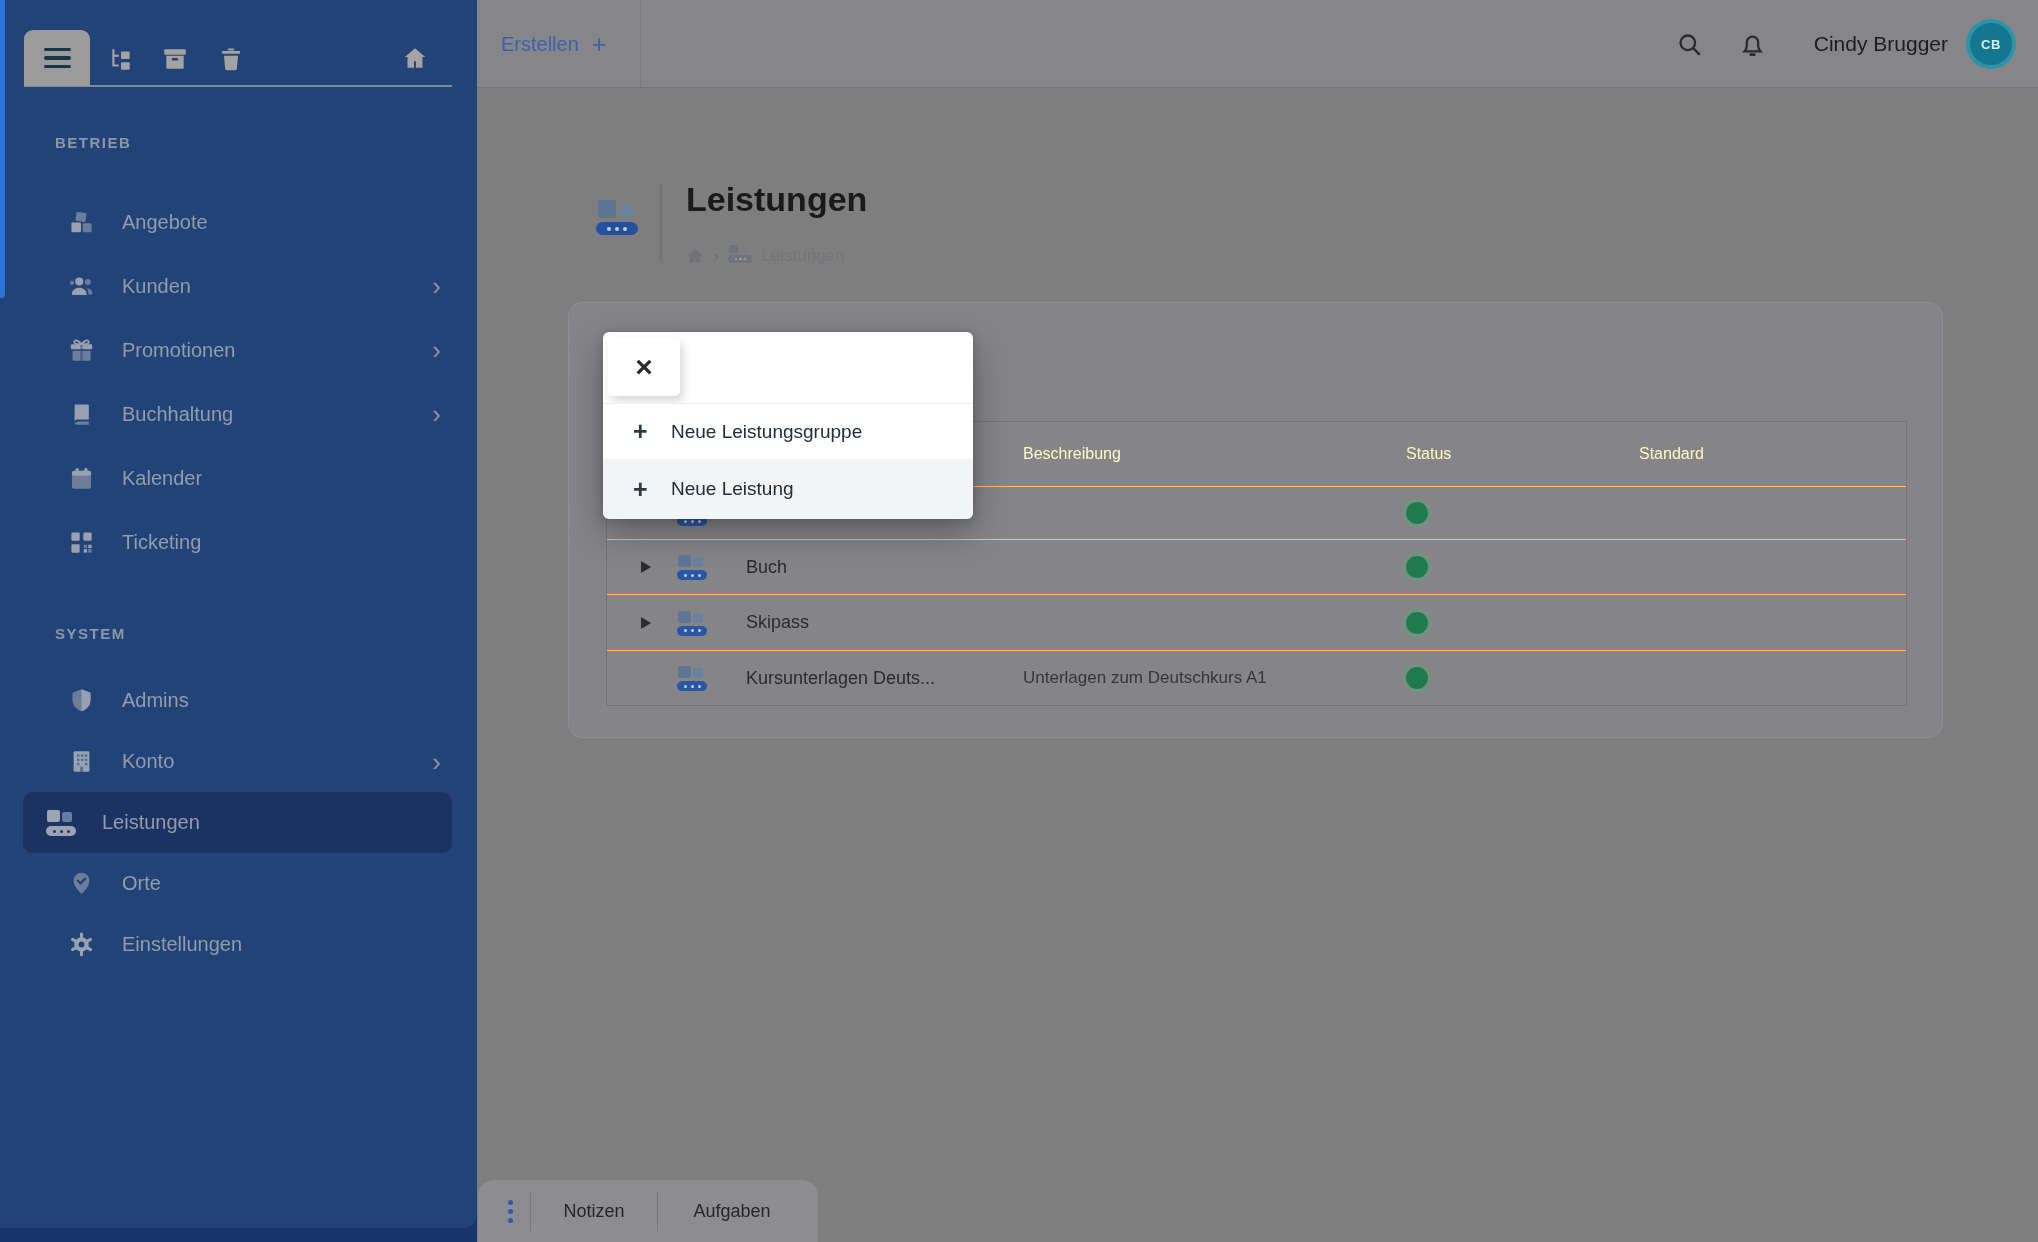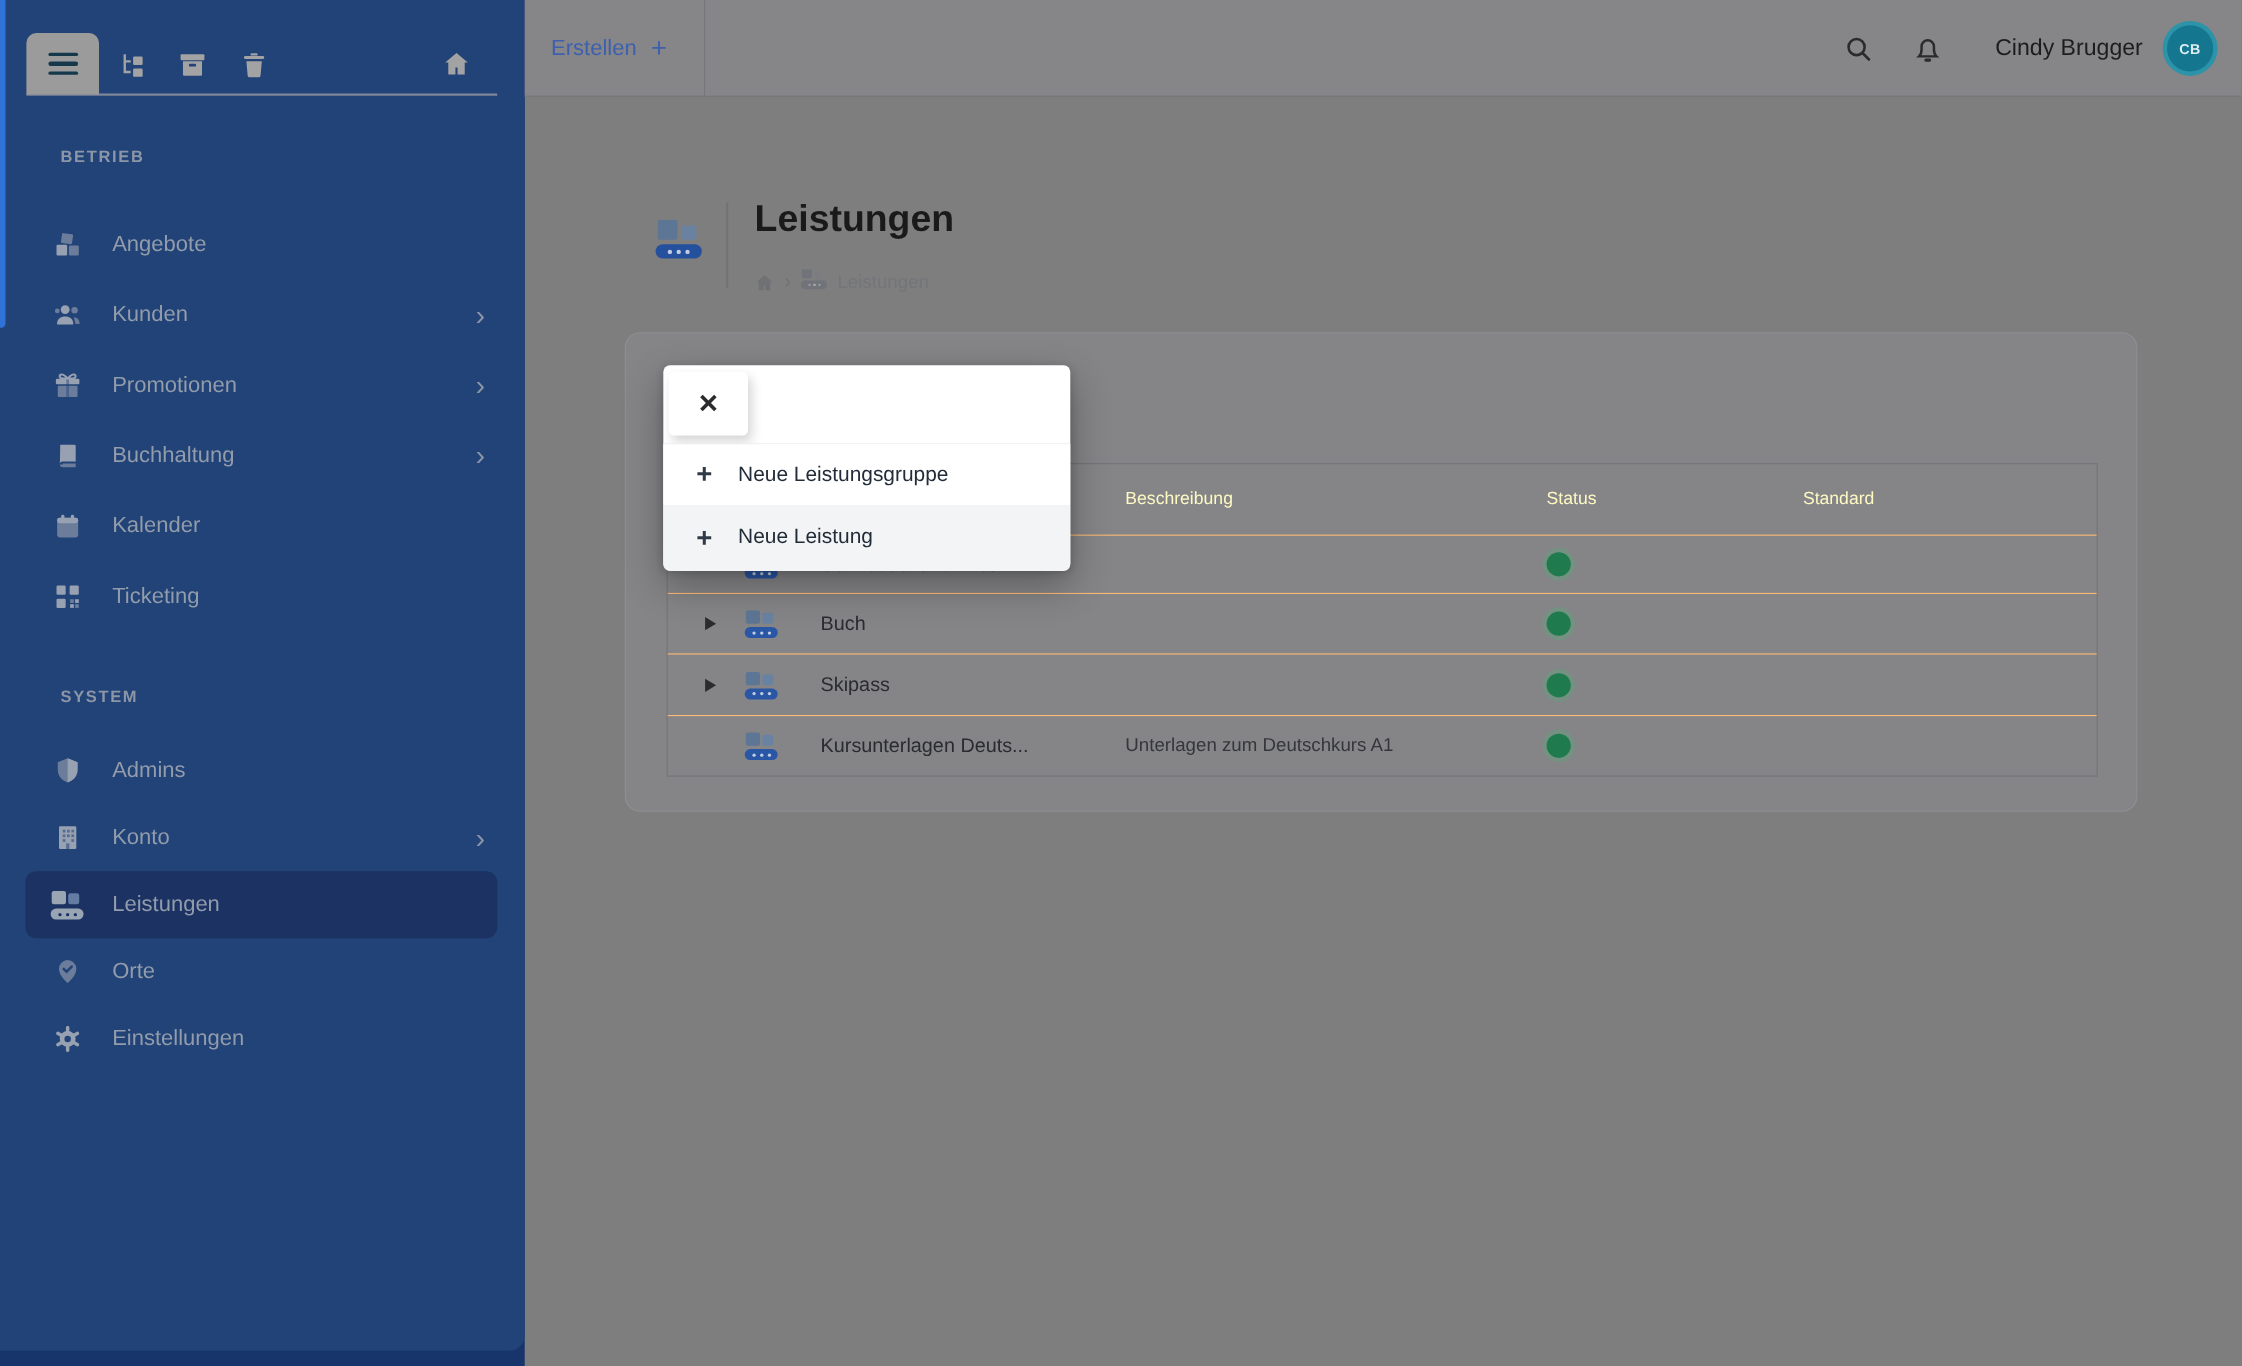--- a/index.html
+++ b/index.html
@@ -11,21 +11,21 @@
   .sidebar-wrap{left:0;top:0;width:477px;height:1242px;background:#17356a;}
   .sidebar-body{left:0;top:0;width:477px;height:1228px;background:#224377;border-radius:0 0 14px 0;overflow:hidden;}
   .scroll-thumb{left:0;top:0;width:5px;height:298px;background:#2f72d8;border-radius:0 0 4px 0;z-index:6;}
   .side-tab{left:24px;top:30px;width:66px;height:56px;background:#9b9b9b;border-radius:9px 9px 0 0;display:flex;align-items:center;justify-content:center;flex-direction:column;gap:5px;}
   .side-tab i{display:block;width:27px;height:3.2px;background:#15394b;border-radius:2px;}
   .side-top-divider{left:24px;top:85px;width:428px;height:1.5px;background:#9a9aa1;opacity:.8;}
   .side-top-icon{top:46px;width:26px;height:26px;color:#a3a3a4;}
   .side-top-icon svg{width:26px;height:26px;display:block;}
   .section-label{left:55px;font-size:15px;font-weight:bold;letter-spacing:1.5px;color:#8c96a6;}
   .side-items{left:0;width:477px;}
-  .side-item{display:flex;align-items:center;padding-left:44px;height:64px;color:#929cab;}
+  .side-item{display:flex;align-items:center;padding-left:64px;height:64px;color:#929cab;}
   .side-items.sys .side-item{height:61px;}
   .side-item .icn{width:34px;display:flex;justify-content:center;color:#97a1b1;}
   .side-item .icn svg{width:27px;height:27px;display:block;}
   .side-item .lbl{margin-left:24px;font-size:20px;color:#929cab;}
   .side-item .chev{margin-left:auto;margin-right:36px;font-size:26px;line-height:1;color:#8c96a6;}
   .side-item.active{background:#1b3263;border-radius:10px;margin:0 25px 0 23px;padding-left:21px;}
   .acc{opacity:.62;}
 
   
   .cv{position:relative;display:inline-block;}
@@ -434,20 +434,31 @@
           </span>
         </span>
       <span class="cell c-name name-txt">Kursunterlagen Deuts...</span>
       <span class="cell c-desc desc-txt">Unterlagen zum Deutschkurs A1</span>
       <span class="cell c-status">
           <i class="dot"></i>
         </span>
     </div>
   </div>
 
+  <div class="abs dock">
+    <span class="handle">
+        <u></u>
+        <u></u>
+        <u></u>
+      </span>
+    <span class="dv"></span>
+    <span class="dlabel w1">Notizen</span>
+    <span class="dv"></span>
+    <span class="dlabel w2">Aufgaben</span>
+  </div>
 
   <div class="abs backdrop"></div>
   <div class="abs modal">
     <div class="close">
       <span>×</span>
     </div>
     <div class="menu">
       <div class="mitem">
         <span class="plus">+</span>
         <span class="mlbl">Neue Leistungsgruppe</span>

